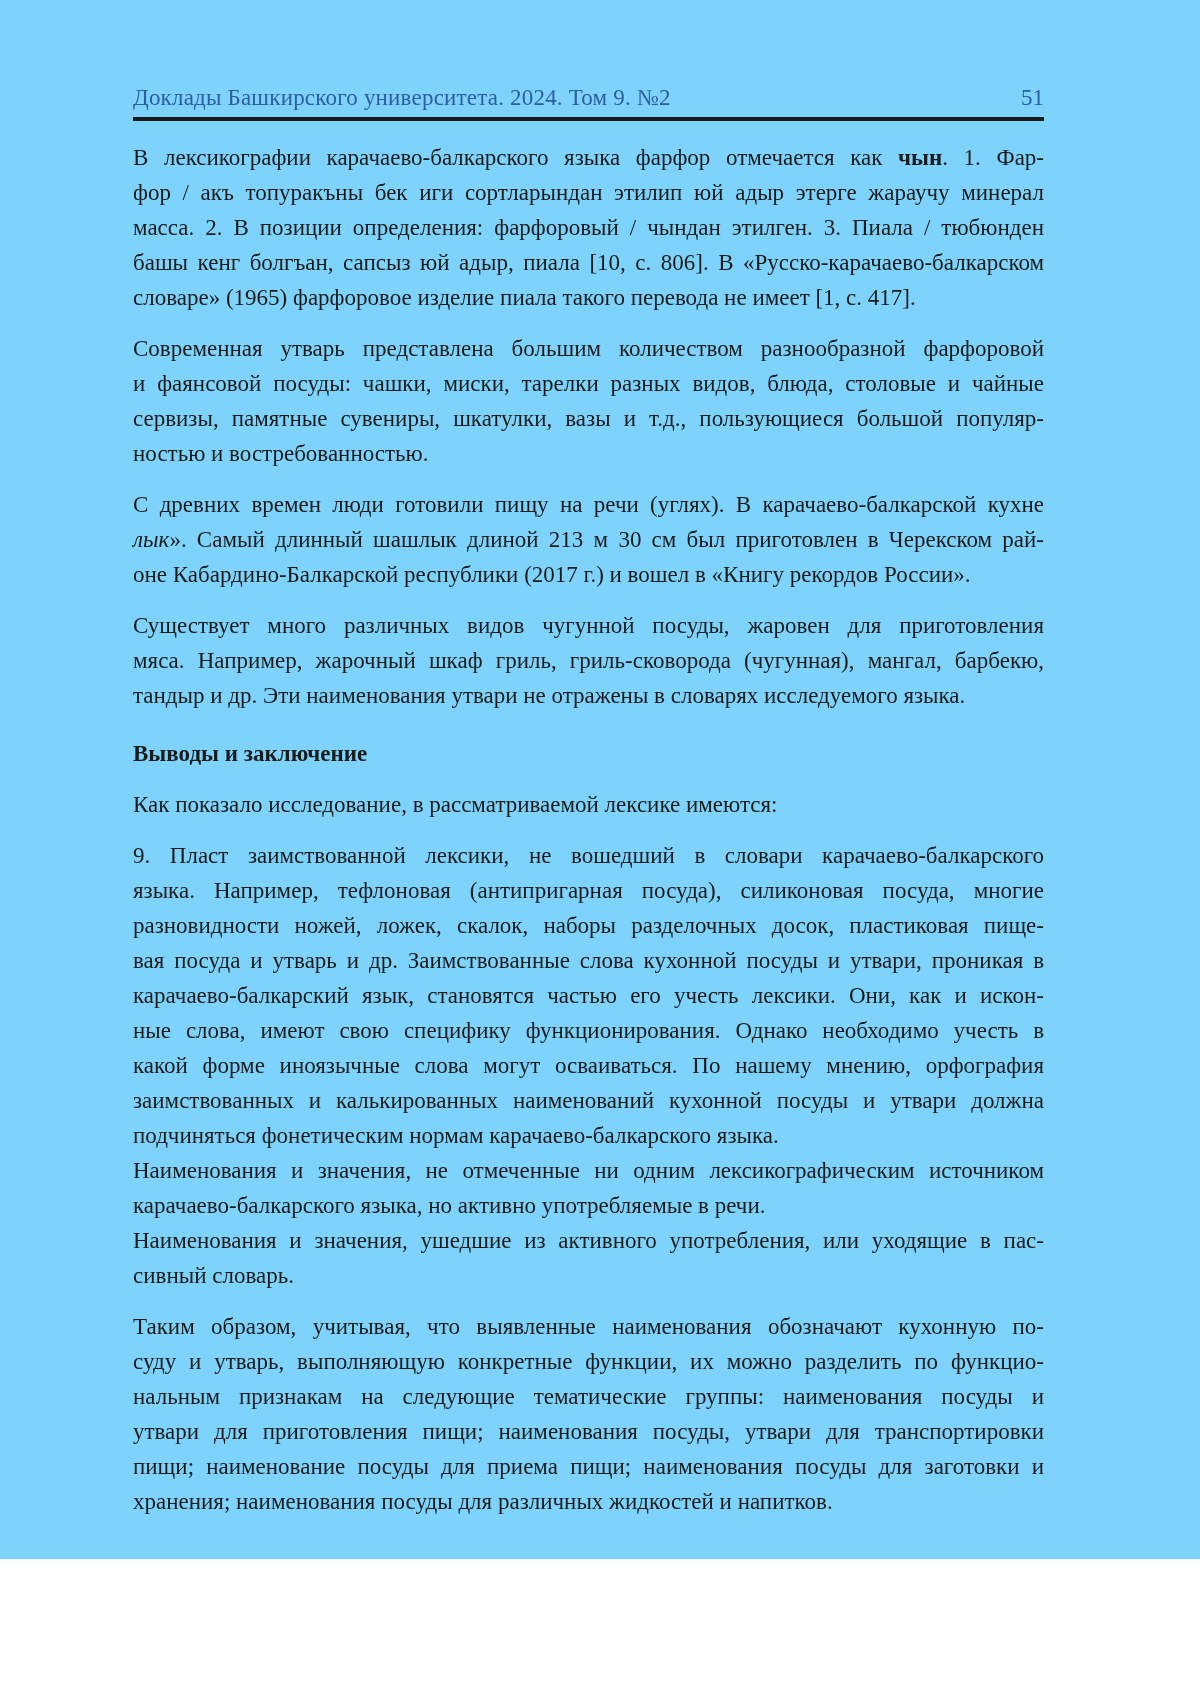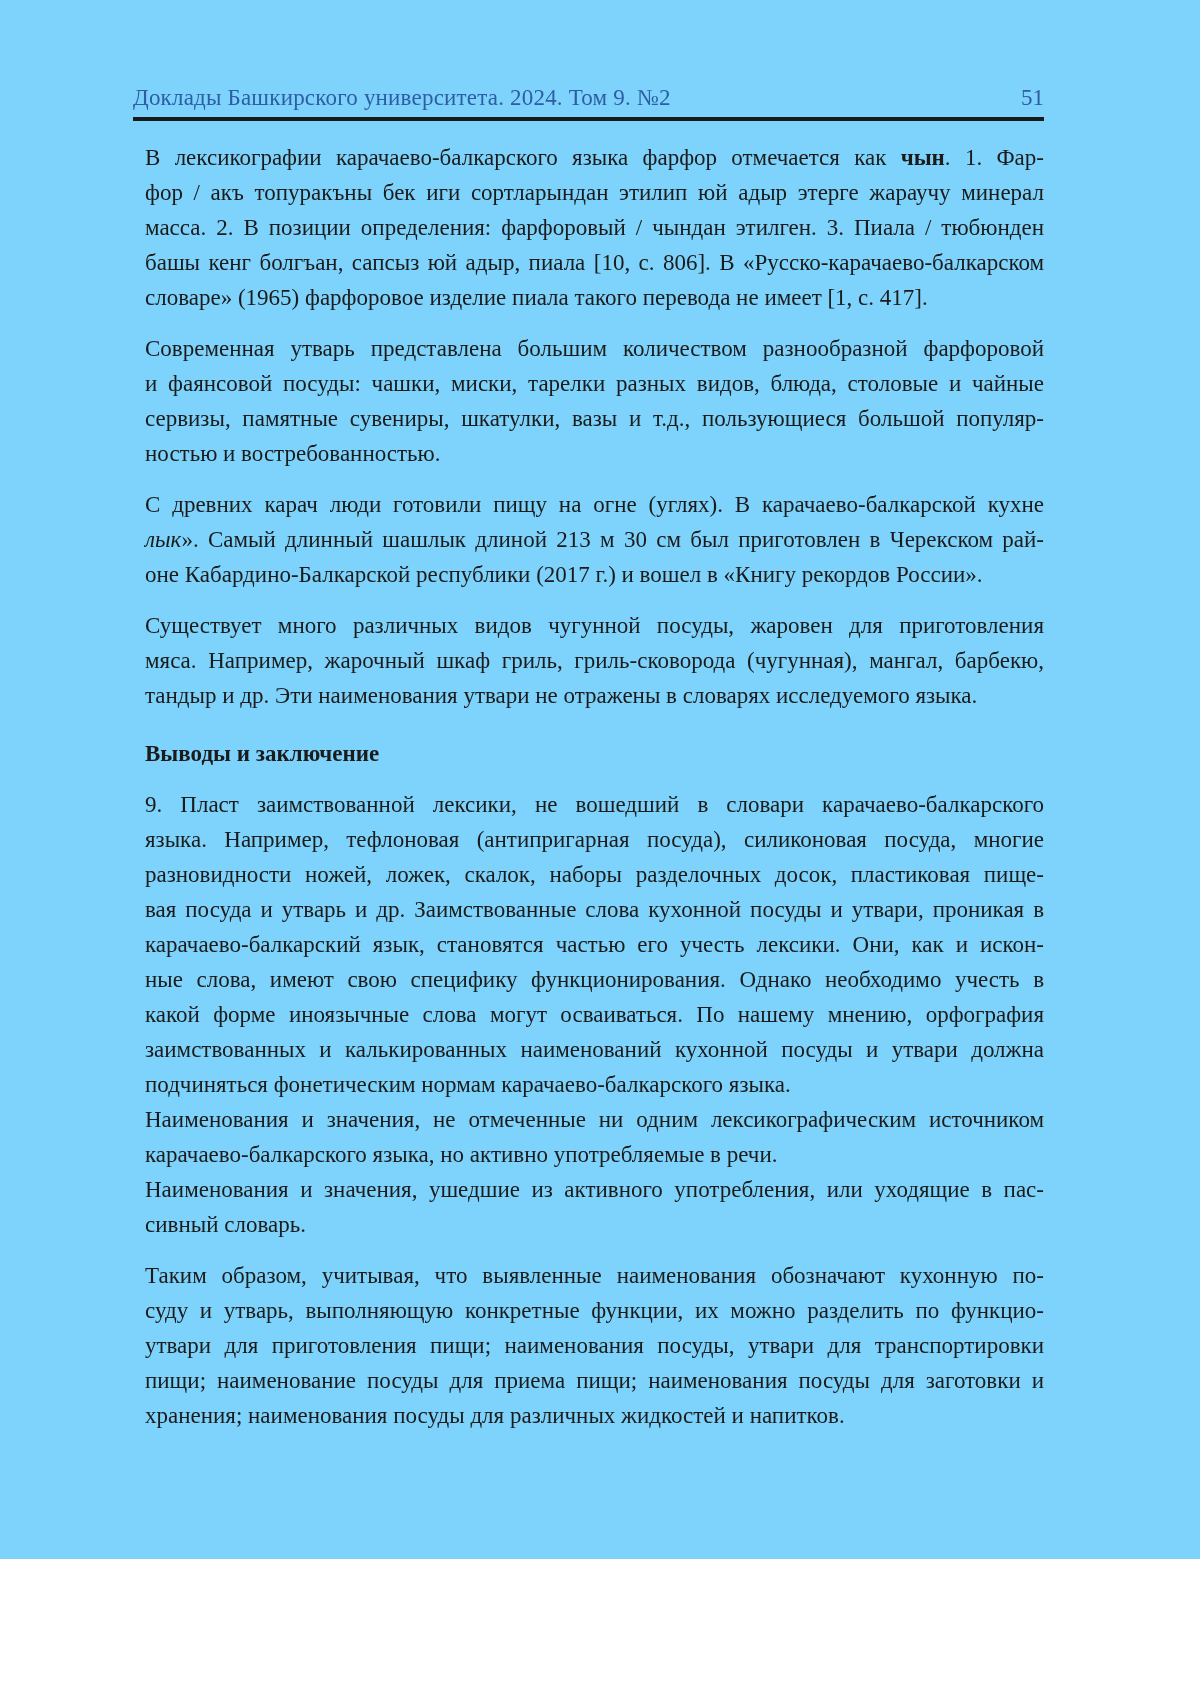--- a/index.html
+++ b/index.html
@@ -28,21 +28,21 @@
     line-height: 27px;
     color: var(--accent, #2d5da4);
   }
   .journal-title { letter-spacing: 0.2px; }
   .page-number { color: var(--accent, #2d5da4); }
   .doc-body {
     padding-top: 3px;
     font-size: 23px;
     line-height: 35px;
   }
-  .para { margin-top: 16px; margin-left: 12px; }
+  .para { margin-top: 16px; }
   .para.heading { margin-top: 23px; }
   .line { text-align: left; }
   .line.just {
     text-align: justify;
     text-align-last: justify;
     text-justify: inter-word;
   }
   .bold { font-weight: bold; }
   .italic { font-style: italic; }
 </style>
@@ -63,49 +63,53 @@
           <div class="line just"><span>башы кенг болгъан, сапсыз юй адыр, пиала [10, с. 806]. В «Русско-карачаево-балкарском</span></div>
           <div class="line"><span>словаре» (1965) фарфоровое изделие пиала такого перевода не имеет [1, с. 417].</span></div>
         </div>
         <div class="para">
           <div class="line just"><span>Современная утварь представлена большим количеством разнообразной фарфоровой</span></div>
           <div class="line just"><span>и фаянсовой посуды: чашки, миски, тарелки разных видов, блюда, столовые и чайные</span></div>
           <div class="line just"><span>сервизы, памятные сувениры, шкатулки, вазы и т.д., пользующиеся большой популяр-</span></div>
           <div class="line"><span>ностью и востребованностью.</span></div>
         </div>
         <div class="para">
-          <div class="line just"><span>С древних карач люди готовили пищу на огне (углях). В карачаево-балкарской кухне</span></div>
+          <div class="line just"><span>С древних времен люди готовили пищу на речи (углях). В карачаево-балкарской кухне</span></div>
           <div class="line just"><span class="italic">лык</span><span>». Самый длинный шашлык длиной 213 м 30 см был приготовлен в Черекском рай-</span></div>
           <div class="line"><span>оне Кабардино-Балкарской республики (2017 г.) и вошел в «Книгу рекордов России».</span></div>
         </div>
         <div class="para">
           <div class="line just"><span>Существует много различных видов чугунной посуды, жаровен для приготовления</span></div>
           <div class="line just"><span>мяса. Например, жарочный шкаф гриль, гриль-сковорода (чугунная), мангал, барбекю,</span></div>
           <div class="line"><span>тандыр и др. Эти наименования утвари не отражены в словарях исследуемого языка.</span></div>
         </div>
         <div class="para heading">
           <div class="line"><span class="bold">Выводы и заключение</span></div>
+        </div>
+        <div class="para">
+          <div class="line"><span>Как показало исследование, в рассматриваемой лексике имеются:</span></div>
         </div>
         <div class="para">
           <div class="line just"><span>9. Пласт заимствованной лексики, не вошедший в словари карачаево-балкарского</span></div>
           <div class="line just"><span>языка. Например, тефлоновая (антипригарная посуда), силиконовая посуда, многие</span></div>
           <div class="line just"><span>разновидности ножей, ложек, скалок, наборы разделочных досок, пластиковая пище-</span></div>
           <div class="line just"><span>вая посуда и утварь и др. Заимствованные слова кухонной посуды и утвари, проникая в</span></div>
           <div class="line just"><span>карачаево-балкарский язык, становятся частью его учесть лексики. Они, как и искон-</span></div>
           <div class="line just"><span>ные слова, имеют свою специфику функционирования. Однако необходимо учесть в</span></div>
           <div class="line just"><span>какой форме иноязычные слова могут осваиваться. По нашему мнению, орфография</span></div>
           <div class="line just"><span>заимствованных и калькированных наименований кухонной посуды и утвари должна</span></div>
           <div class="line"><span>подчиняться фонетическим нормам карачаево-балкарского языка.</span></div>
           <div class="line just"><span>Наименования и значения, не отмеченные ни одним лексикографическим источником</span></div>
           <div class="line"><span>карачаево-балкарского языка, но активно употребляемые в речи.</span></div>
           <div class="line just"><span>Наименования и значения, ушедшие из активного употребления, или уходящие в пас-</span></div>
           <div class="line"><span>сивный словарь.</span></div>
         </div>
         <div class="para">
           <div class="line just"><span>Таким образом, учитывая, что выявленные наименования обозначают кухонную по-</span></div>
           <div class="line just"><span>суду и утварь, выполняющую конкретные функции, их можно разделить по функцио-</span></div>
+          <div class="line just"><span>нальным признакам на следующие тематические группы: наименования посуды и</span></div>
           <div class="line just"><span>утвари для приготовления пищи; наименования посуды, утвари для транспортировки</span></div>
           <div class="line just"><span>пищи; наименование посуды для приема пищи; наименования посуды для заготовки и</span></div>
           <div class="line"><span>хранения; наименования посуды для различных жидкостей и напитков.</span></div>
         </div>
       </div>
   </div>
 </div>
 
 </body></html>

